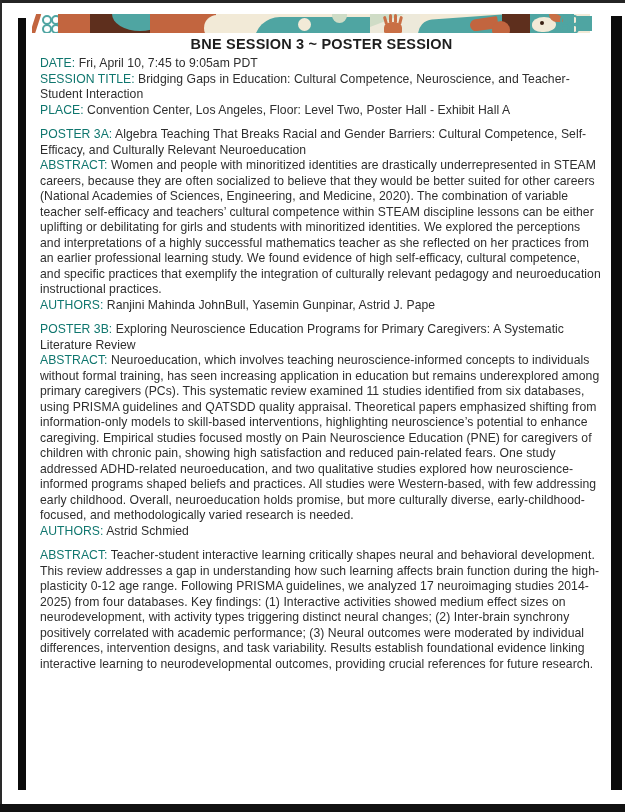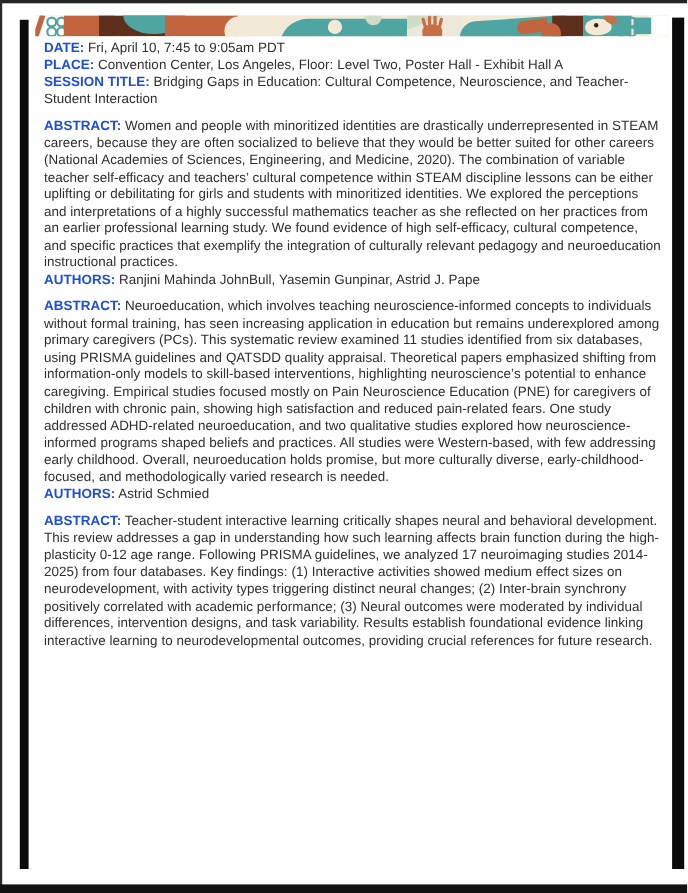--- a/index.html
+++ b/index.html
@@ -45,21 +45,21 @@
   .rB1{left:528px;top:1px;}.rB2{left:528px;top:10px;}.rB3{left:537px;top:1px;}.rB4{left:537px;top:10px;}
   .tealsq{left:544px;top:2px;width:16px;height:15px;background:#4FA5A2;}
 
   
   .content{position:absolute;left:40px;top:36px;width:563px;color:#2e2e2e;
            font-size:12.2px;line-height:15.5px;letter-spacing:0.05px;}
   .doc-title{margin:0 0 3px 0;text-align:center;font-size:14.5px;line-height:17px;
              font-weight:bold;color:#1e1e1e;letter-spacing:0.2px;}
   .content p{margin:0;}
   .block{margin-top:9px;}
-  .lbl{font-weight:bold;color:#1d4ed8;text-align:center;}
+  .lbl{font-weight:normal;color:#0f766e;text-align:center;}
 </style>
 </head>
 <body>
 
 <div class="frame">
 
   <div class="edge-top"></div>
   <div class="edge-left"></div>
   <div class="bar-left"></div>
   <div class="bar-right"></div>
@@ -98,46 +98,55 @@
     <div class="wing"></div>
     <div class="ring rB1"></div>
     <div class="ring rB2"></div>
     <div class="ring rB3"></div>
     <div class="ring rB4"></div>
     <div class="tealsq"></div>
   </div>
 
   <div class="content">
 
+    <h1 class="doc-title">BNE SESSION 3 ~ POSTER SESSION</h1>
 
     <p>
       <span class="lbl">DATE:</span>
       <span>Fri, April 10, 7:45 to 9:05am PDT</span>
     </p>
     <p>
+      <span class="lbl">SESSION TITLE:</span>
+      <span>Bridging Gaps in Education: Cultural Competence, Neuroscience, and Teacher-Student Interaction</span>
+    </p>
+    <p>
       <span class="lbl">PLACE:</span>
       <span>Convention Center, Los Angeles, Floor: Level Two, Poster Hall - Exhibit Hall A</span>
     </p>
-    <p>
-      <span class="lbl">SESSION TITLE:</span>
-      <span>Bridging Gaps in Education: Cultural Competence, Neuroscience, and Teacher-Student Interaction</span>
-    </p>
 
     <div class="block">
+      <p>
+        <span class="lbl">POSTER 3A:</span>
+        <span>Algebra Teaching That Breaks Racial and Gender Barriers: Cultural Competence, Self-Efficacy, and Culturally Relevant Neuroeducation</span>
+      </p>
       <p>
         <span class="lbl">ABSTRACT:</span>
         <span>Women and people with minoritized identities are drastically underrepresented in STEAM careers, because they are often socialized to believe that they would be better suited for other careers (National Academies of Sciences, Engineering, and Medicine, 2020). The combination of variable teacher self-efficacy and teachers’ cultural competence within STEAM discipline lessons can be either uplifting or debilitating for girls and students with minoritized identities. We explored the perceptions and interpretations of a highly successful mathematics teacher as she reflected on her practices from an earlier professional learning study. We found evidence of high self-efficacy, cultural competence, and specific practices that exemplify the integration of culturally relevant pedagogy and neuroeducation instructional practices.</span>
       </p>
       <p>
         <span class="lbl">AUTHORS:</span>
         <span>Ranjini Mahinda JohnBull, Yasemin Gunpinar, Astrid J. Pape</span>
       </p>
     </div>
 
     <div class="block">
+      <p>
+        <span class="lbl">POSTER 3B:</span>
+        <span>Exploring Neuroscience Education Programs for Primary Caregivers: A Systematic Literature Review</span>
+      </p>
       <p>
         <span class="lbl">ABSTRACT:</span>
         <span>Neuroeducation, which involves teaching neuroscience-informed concepts to individuals without formal training, has seen increasing application in education but remains underexplored among primary caregivers (PCs). This systematic review examined 11 studies identified from six databases, using PRISMA guidelines and QATSDD quality appraisal. Theoretical papers emphasized shifting from information-only models to skill-based interventions, highlighting neuroscience’s potential to enhance caregiving. Empirical studies focused mostly on Pain Neuroscience Education (PNE) for caregivers of children with chronic pain, showing high satisfaction and reduced pain-related fears. One study addressed ADHD-related neuroeducation, and two qualitative studies explored how neuroscience-informed programs shaped beliefs and practices. All studies were Western-based, with few addressing early childhood. Overall, neuroeducation holds promise, but more culturally diverse, early-childhood-focused, and methodologically varied research is needed.</span>
       </p>
       <p>
         <span class="lbl">AUTHORS:</span>
         <span>Astrid Schmied</span>
       </p>
     </div>
 

